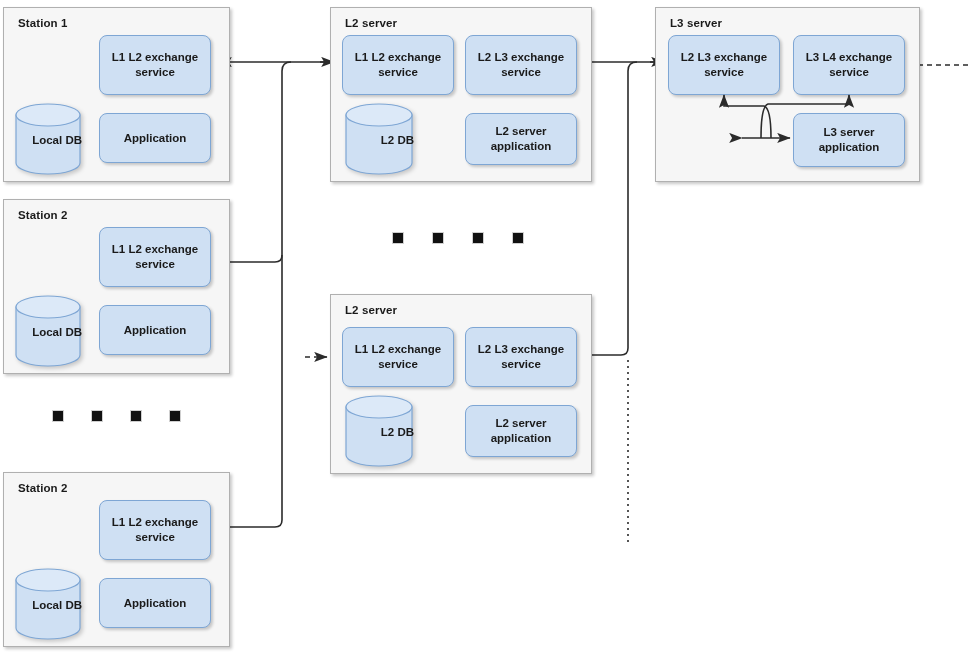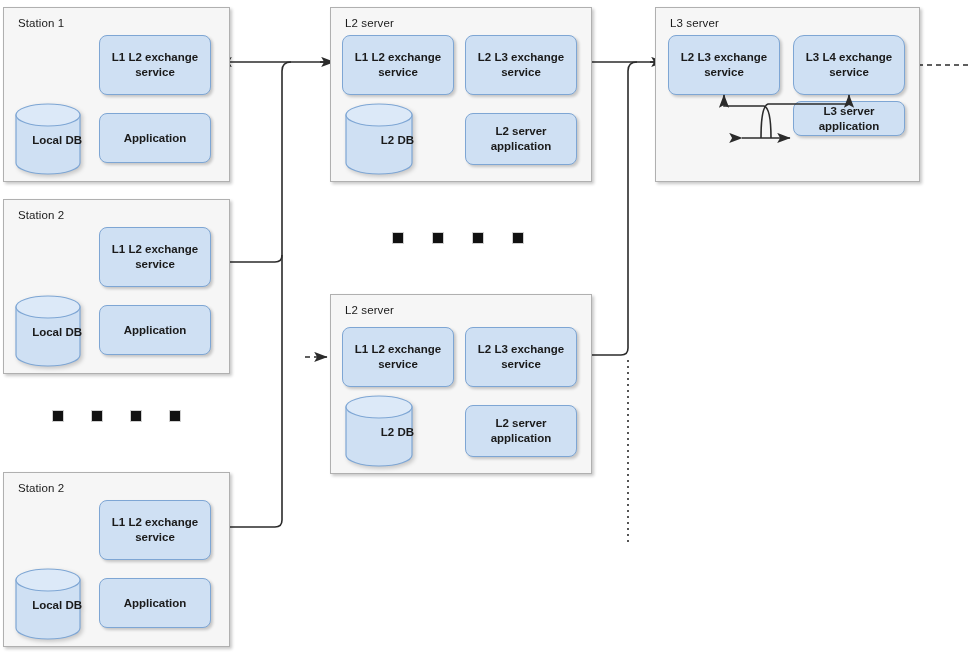--- a/index.html
+++ b/index.html
@@ -26,21 +26,21 @@
     background:#f6f6f6;
     border:1px solid #b0b0b0;
     box-shadow:2px 2px 3px rgba(0,0,0,0.22);
     box-sizing:border-box;
   }
   .group-title{
     position:absolute;
     left:14px;
     top:9px;
     font-size:11.5px;
-    font-weight:normal;
+    font-weight:bold;
     color:#1a1a1a;
     letter-spacing:0.1px;
     white-space:nowrap;
   }
   
   .node{
     position:absolute;
     background:#cfe0f3;
     border:1px solid #7ea6d4;
     border-radius:8px;
@@ -228,22 +228,22 @@
       <path d="M2,12 L2,60 A33,11 0 0,0 68,60 L68,12 Z" fill="#cfe0f3" stroke="#7ea6d4" stroke-width="1.2"></path>
       <ellipse cx="35" cy="12" rx="33" ry="11" fill="#dce9f8" stroke="#7ea6d4" stroke-width="1.2"></ellipse>
     </svg>
     <div class="db-label">L2 DB</div>
   </div>
 
   <div class="group" style="left:655px;top:7px;width:265px;height:175px;">
     <div class="group-title">L3 server</div>
   </div>
   <div class="node" style="left:668px;top:35px;width:112px;height:60px;">L2 L3 exchange service</div>
-  <div class="node" style="left:793px;top:35px;width:112px;height:60px;border-radius:11px;">L3 L4 exchange service</div>
-  <div class="node" style="left:793px;top:101px;width:112px;height:35px;">L3 server application</div>
+  <div class="node" style="left:793px;top:35px;width:112px;height:60px;">L3 L4 exchange service</div>
+  <div class="node" style="left:793px;top:113px;width:112px;height:54px;">L3 server application</div>
 
   <svg style="position:absolute;left:0;top:0;width:975px;height:652px;pointer-events:none;" viewBox="0 0 975 652">
     <g stroke="#2b2b2b" stroke-width="1.6" fill="none">
       <path d="M742,138 L790,138" marker-end="url(#ah)" marker-start="url(#ah2)"></path>
       <path d="M771,138 Q771,108 764,106 L724,106 L724,95" marker-end="url(#ah)"></path>
       <path d="M761,138 Q761,106 768,104 L849,104 L849,95" marker-end="url(#ah)"></path>
     </g>
   </svg>
 
 </div>

